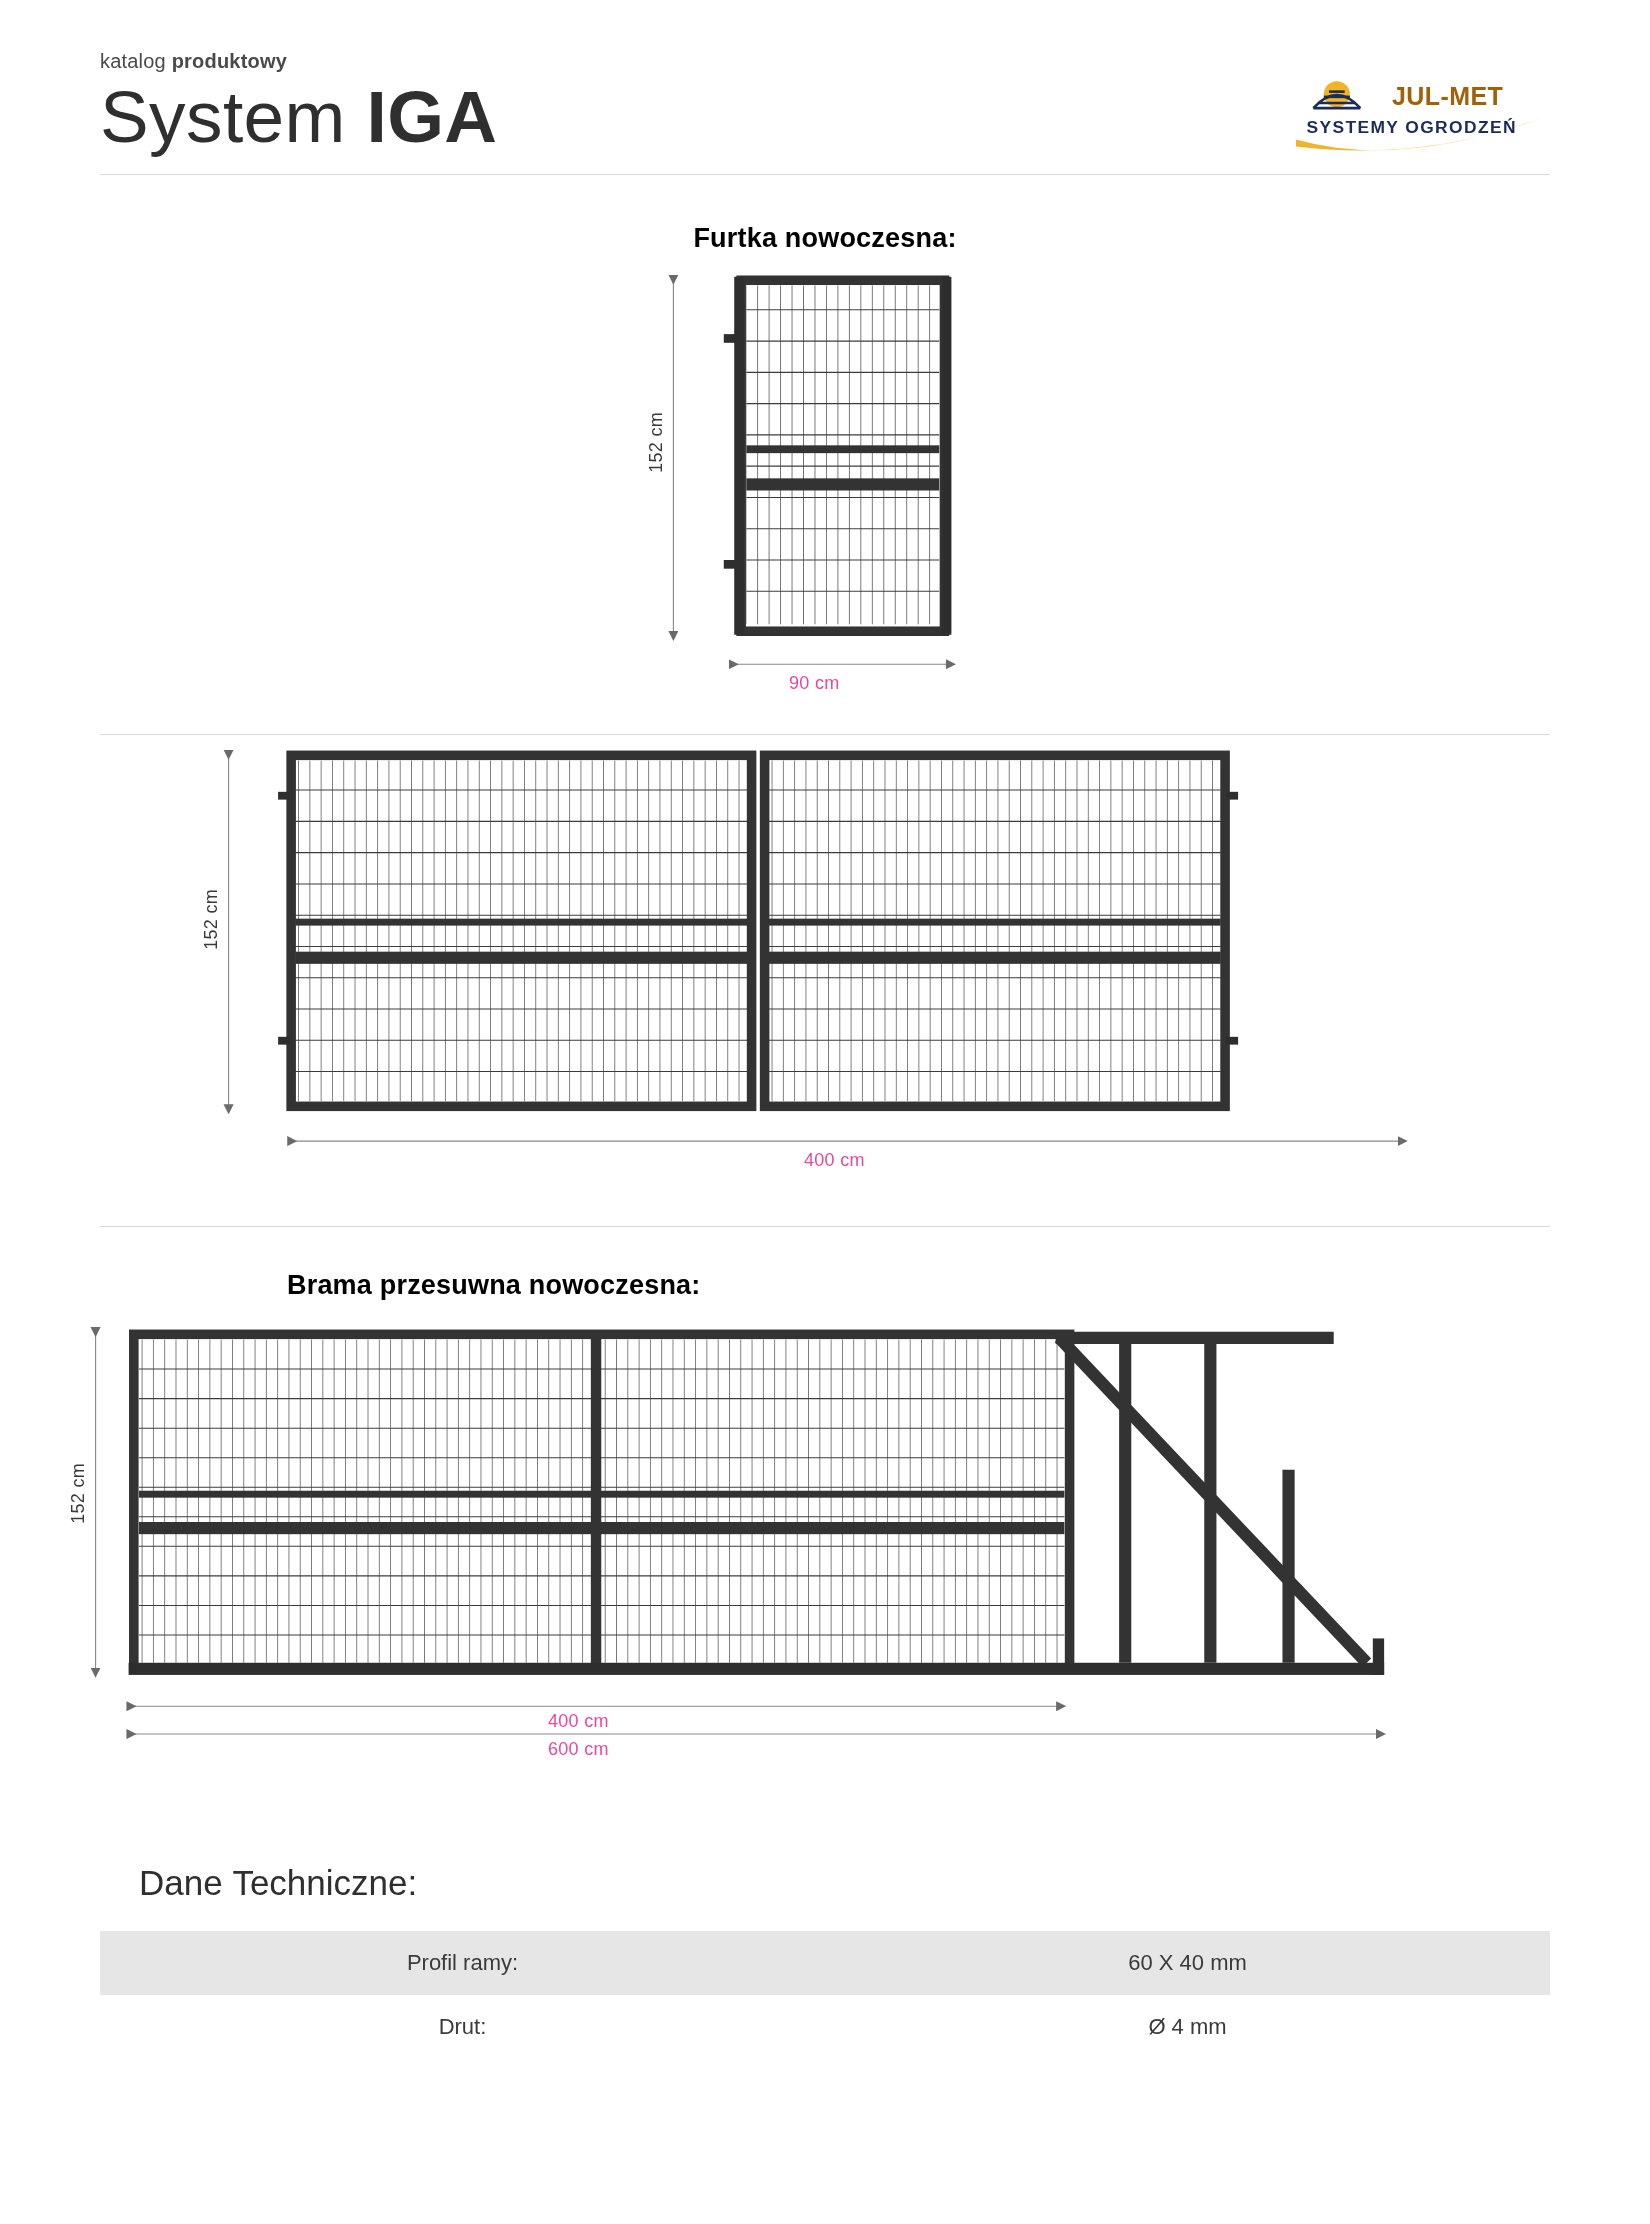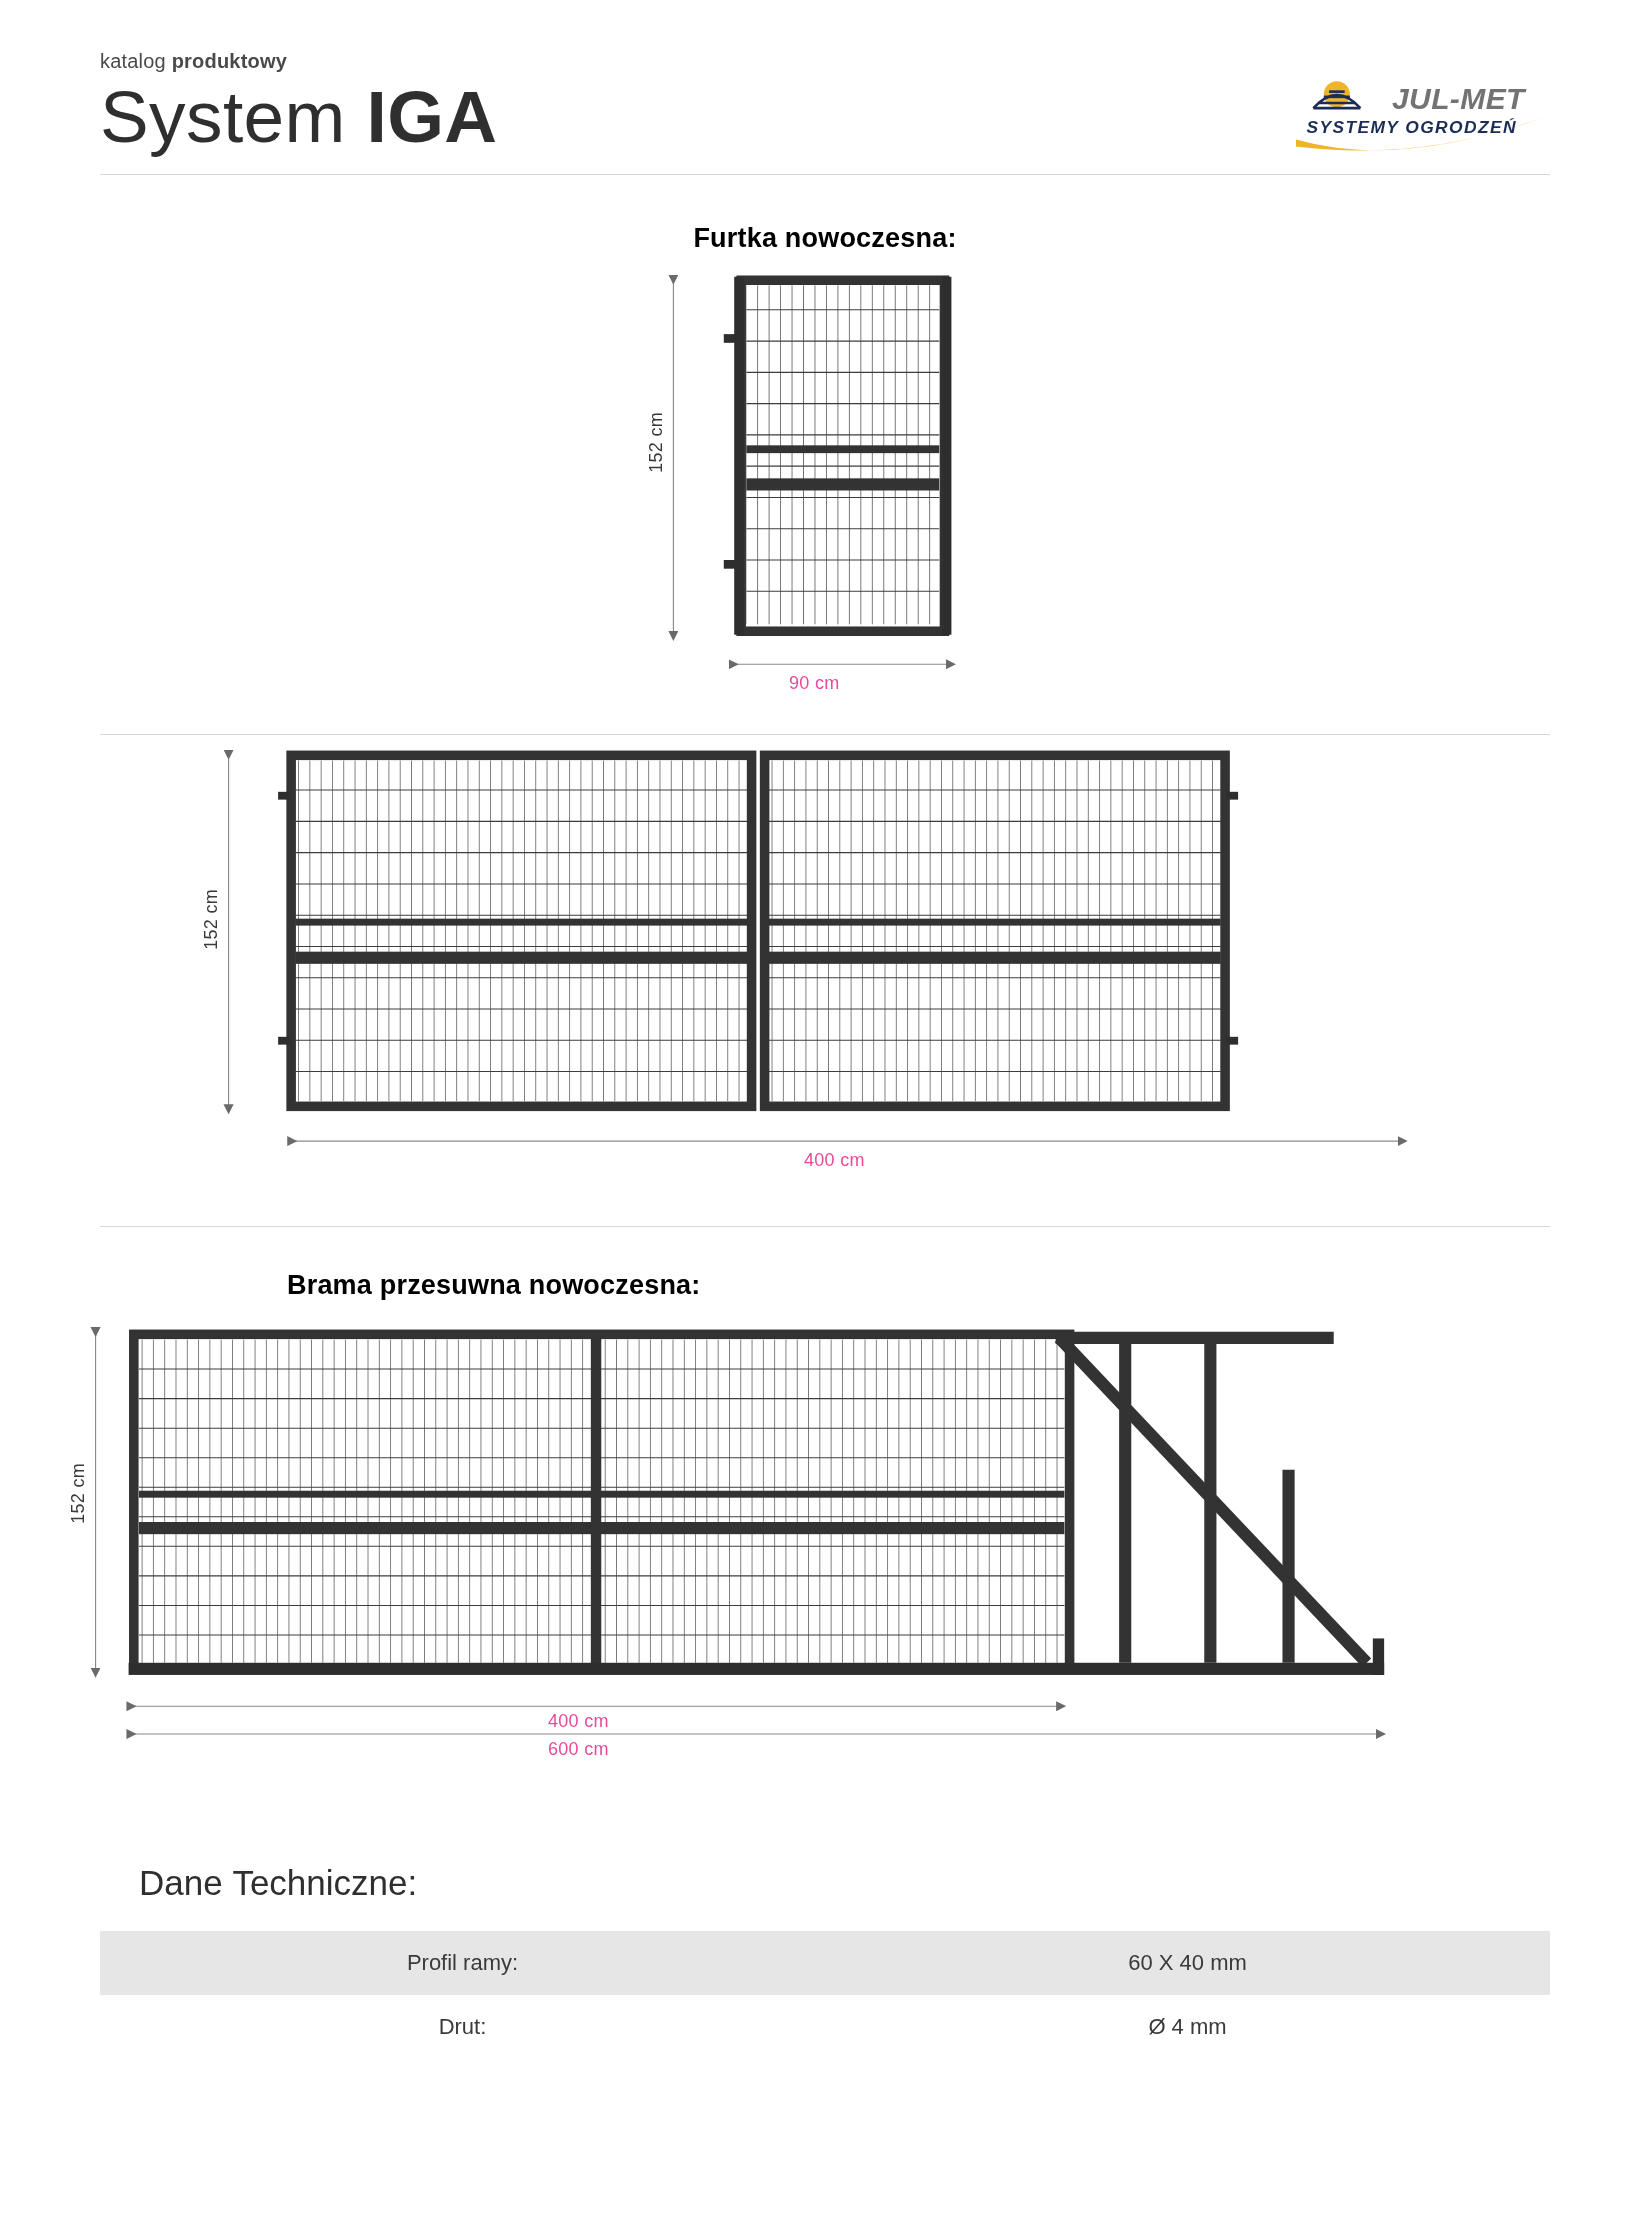--- a/index.html
+++ b/index.html
@@ -49,35 +49,33 @@
     position: absolute;
     right: 0;
     top: 68px;
     width: 261px;
     height: 96px;
   }
   .logo-text1 {
     position: absolute;
     left: 103px;
     top: 14px;
-    font-size: 30px;
+    font-size: 25px;
     font-weight: 700;
-    color: #737373;
+    color: #a16207;
     letter-spacing: 0.4px;
-    font-style: italic;
   }
   .logo-text2 {
     position: absolute;
     left: 17.4px;
     top: 49px;
     font-size: 17.4px;
     font-weight: 700;
     color: #1b2c57;
     letter-spacing: 1.4px;
-    font-style: italic;
   }
   .logo-svg { position: absolute; left: 0; top: 0; }
 
   .rule {
     height: 0.9px;
     background: #d8d8d8;
     width: 100%;
   }
 
   

